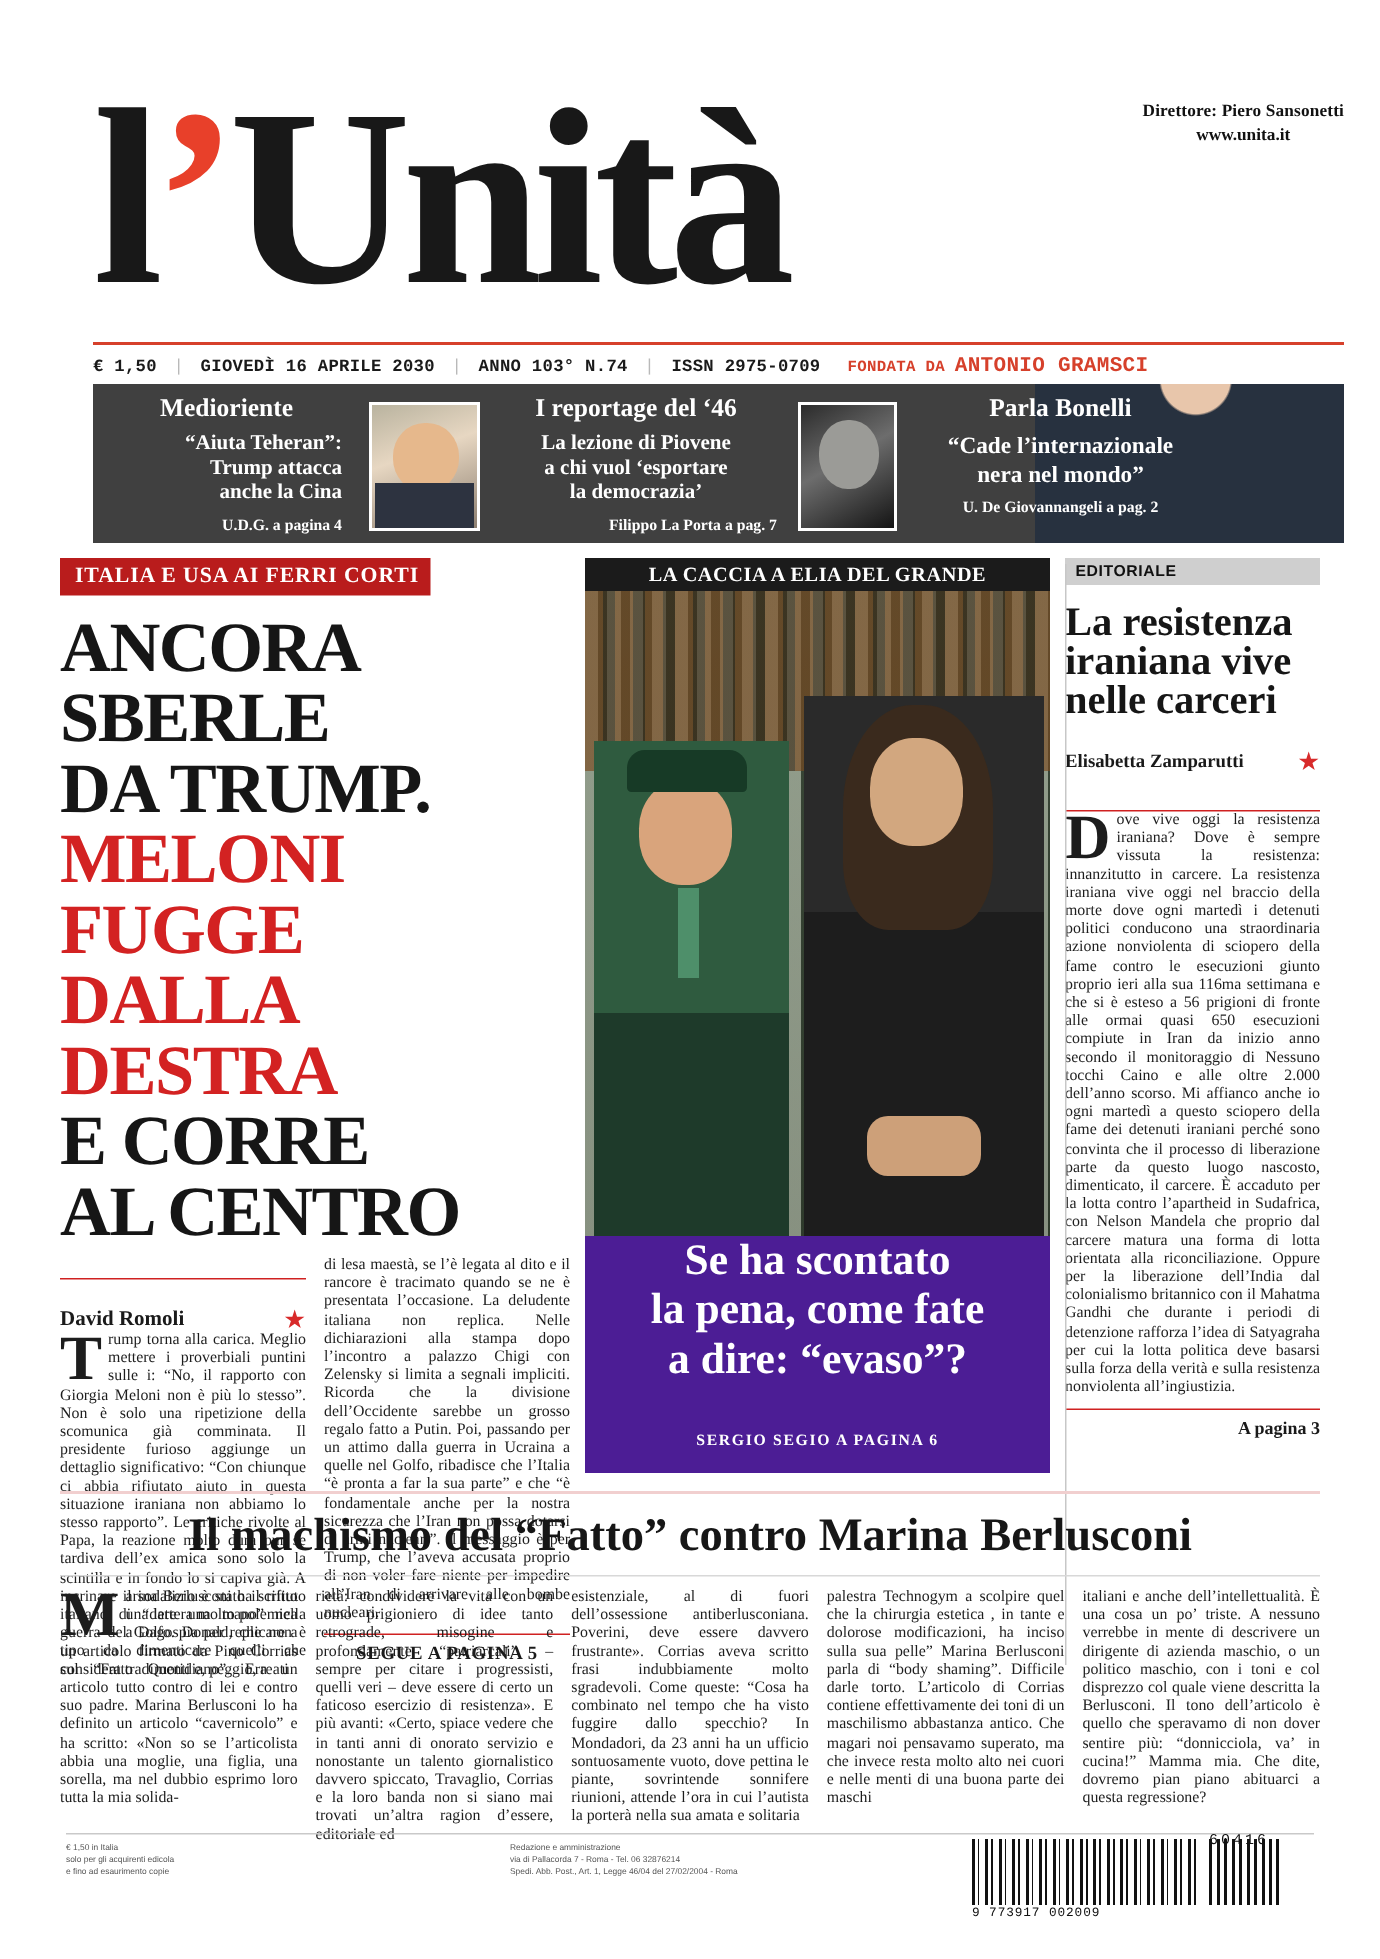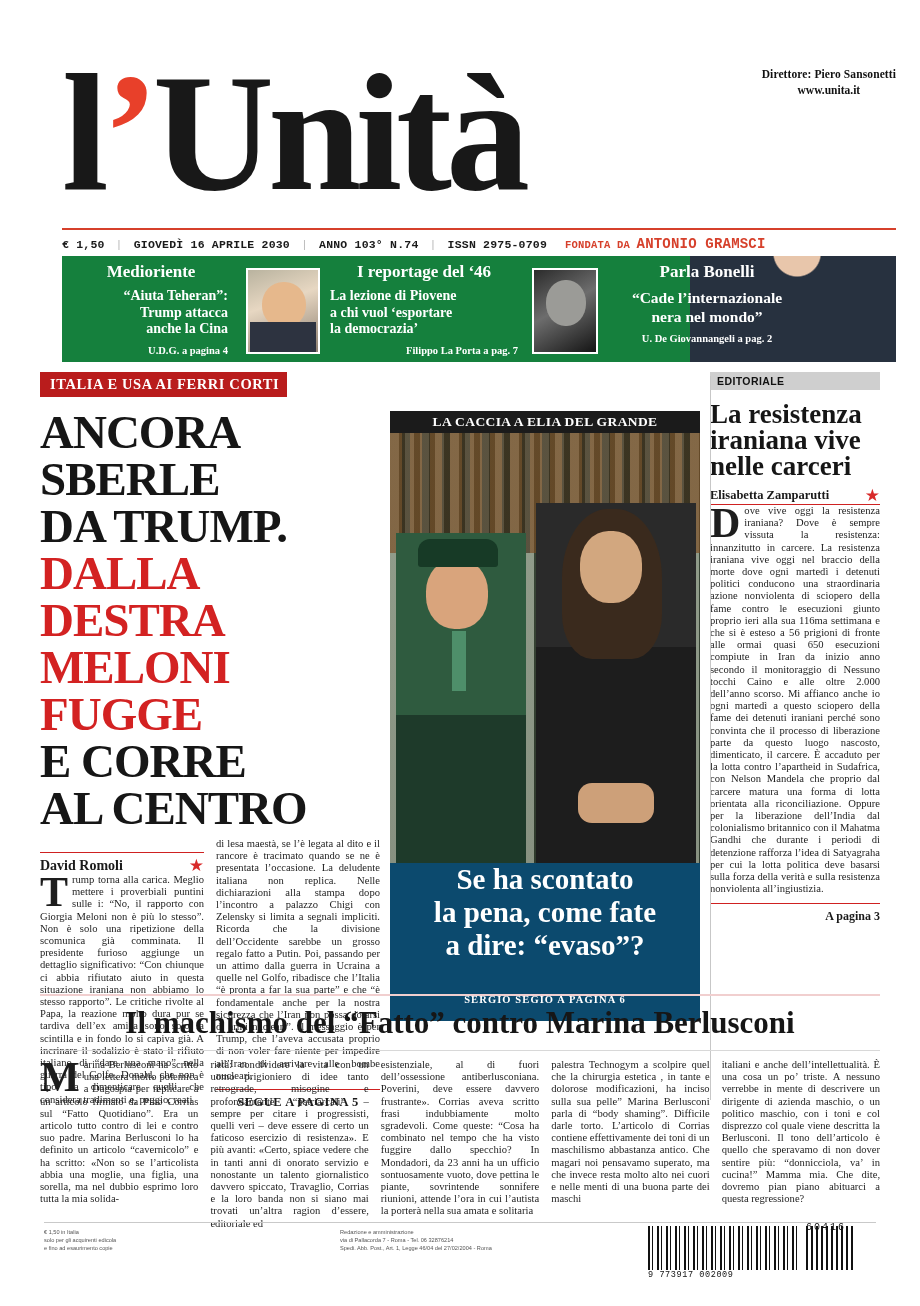--- a/index.html
+++ b/index.html
@@ -42,36 +42,36 @@
     font-family:Liberation Mono, monospace;
     font-size:11.5px;font-weight:bold;color:#1a1a1a;letter-spacing:.2px;
   }
   .infoline .sep{color:#b9b9b9;margin:0 11px;font-weight:normal;}
   .founded{margin-left:18px;font-size:10.5px;color:#d6402b;letter-spacing:.2px;}
   .founded .big{font-size:14px;}
 
   
   .redband{
     position:absolute;left:62px;top:256px;width:834px;height:106px;
-    background:#15803d;overflow:hidden;
+    background:#404040;overflow:hidden;
   }
   .redband .photo-man{
     position:absolute;right:0;top:-34px;width:206px;height:140px;
     background:
       radial-gradient(circle at 52% 22%, #e8c6ab 0 15%, rgba(232,198,171,0) 16%),
       linear-gradient(#27313f 0 100%);
   }
   .teaser{position:absolute;top:6px;color:#fff;}
   .teaser .kicker{
     font-family:"Liberation Serif", serif;font-weight:bold;font-size:17px;
     text-align:center;margin-bottom:6px;
   }
   .teaser .deck{
     font-family:"Liberation Serif", serif;font-weight:bold;font-size:14px;
-    line-height:16.5px;text-align:left;
+    line-height:16.5px;text-align:center;
   }
   .teaser .byline{
     font-family:"Liberation Serif", serif;font-weight:bold;font-size:10.5px;
     text-align:right;margin-top:7px;
   }
   .t1{left:12px;width:250px;}
   .t1 .deck,.t1 .byline{text-align:right;padding-right:96px;}
   .t1 .kicker{padding-right:96px;}
   .t1 .thumb{
     position:absolute;right:4px;top:6px;width:74px;height:86px;
@@ -117,21 +117,21 @@
   h1.lead{
     font-family:"Liberation Serif", serif;font-weight:bold;
     font-size:47px;line-height:47px;letter-spacing:-1px;
     margin:12px 0 0 0;color:#161616;text-transform:uppercase;
   }
   h1.lead .red{color:#d32222;display:block;}
   h1.lead .blk{display:block;}
 
   .byline-row{
     display:flex;align-items:center;justify-content:space-between;
-    border-top:1.5px solid #cf2121;margin-top:14px;padding-top:4px;text-align:right;
+    border-top:1.5px solid #cf2121;margin-top:14px;padding-top:18px;text-align:right;
   }
   .byline-name{font-family:"Liberation Serif", serif;font-weight:bold;font-size:14px;}
   .star{color:#d82a2a;font-size:17px;line-height:17px;}
 
   .bodycols{display:flex;gap:12px;margin-top:6px;}
   .bodycol{width:164px;}
   p.body{
     font-family:"Liberation Serif", serif;
     font-size:10.6px;line-height:12.2px;text-align:justify;
     margin:0;color:#1d1d1d;hyphens:auto;
@@ -140,21 +140,21 @@
     float:left;font-size:42px;line-height:33px;font-weight:bold;
     padding:2px 4px 0 0;
   }
   .segue{
     border-top:1.5px solid #cf2121;margin-top:7px;padding-top:5px;
     text-align:center;font-family:"Liberation Serif", serif;
     font-weight:bold;font-size:12.5px;letter-spacing:.5px;
   }
 
   
-  .photo-card{position:relative;width:310px;height:610px;background:#0c4a6e;margin-top:39px;}
+  .photo-card{position:relative;width:310px;height:610px;background:#4c1d95;}
   .photo-card .topbar{
     position:absolute;left:0;right:0;top:0;height:22px;background:#1b1b1b;
     color:#fff;text-align:center;font-family:"Liberation Serif", serif;
     font-weight:bold;font-size:13.5px;letter-spacing:.4px;line-height:22px;
   }
   .photo-img{
     position:absolute;left:0;right:0;top:22px;height:430px;overflow:hidden;
     background:linear-gradient(#4b5a4a 0%,#2f3a2e 100%);
   }
   .bars{position:absolute;inset:0;
@@ -195,21 +195,21 @@
     background:#cfcfcf;color:#111;font-family:"Liberation Sans", sans-serif;
     font-weight:bold;font-size:10.5px;letter-spacing:.4px;
     padding:3px 7px;display:block;
   }
   h2.edit-head{
     font-family:"Liberation Serif", serif;font-weight:bold;
     font-size:27px;line-height:26px;margin:11px 0 0 0;color:#161616;
   }
   .edit-byline{
     display:flex;align-items:center;justify-content:space-between;
-    margin-top:8px;padding-bottom:0;border-bottom:1.5px solid #cf2121;
+    margin-top:20px;padding-bottom:24px;border-bottom:1.5px solid #cf2121;
   }
   .edit-byline .nm{font-family:"Liberation Serif", serif;font-weight:bold;font-size:12.5px;}
   .edit-body{margin-top:7px;}
   .apagina{
     border-top:1.5px solid #cf2121;margin-top:7px;padding-top:5px;
     text-align:right;font-family:"Liberation Serif", serif;
     font-weight:bold;font-size:12px;
   }
 
   
@@ -319,22 +319,22 @@
   </div>
 
   <div class="main">
     <div class="cols">
 
       <div class="col-left">
         <div class="kicker-bar">ITALIA E USA AI FERRI CORTI</div>
         <h1 class="lead">
           <span class="blk">ANCORA SBERLE</span>
           <span class="blk">DA TRUMP.</span>
+          <span class="red">MELONI FUGGE</span>
           <span class="red">DALLA DESTRA</span>
-          <span class="red">MELONI FUGGE</span>
           <span class="blk">E CORRE</span>
           <span class="blk">AL CENTRO</span>
         </h1>
 
         <div class="bodycols">
           <div class="bodycol">
             <div class="byline-row">
               <span class="byline-name">David Romoli</span>
               <span class="star">★</span>
             </div>

